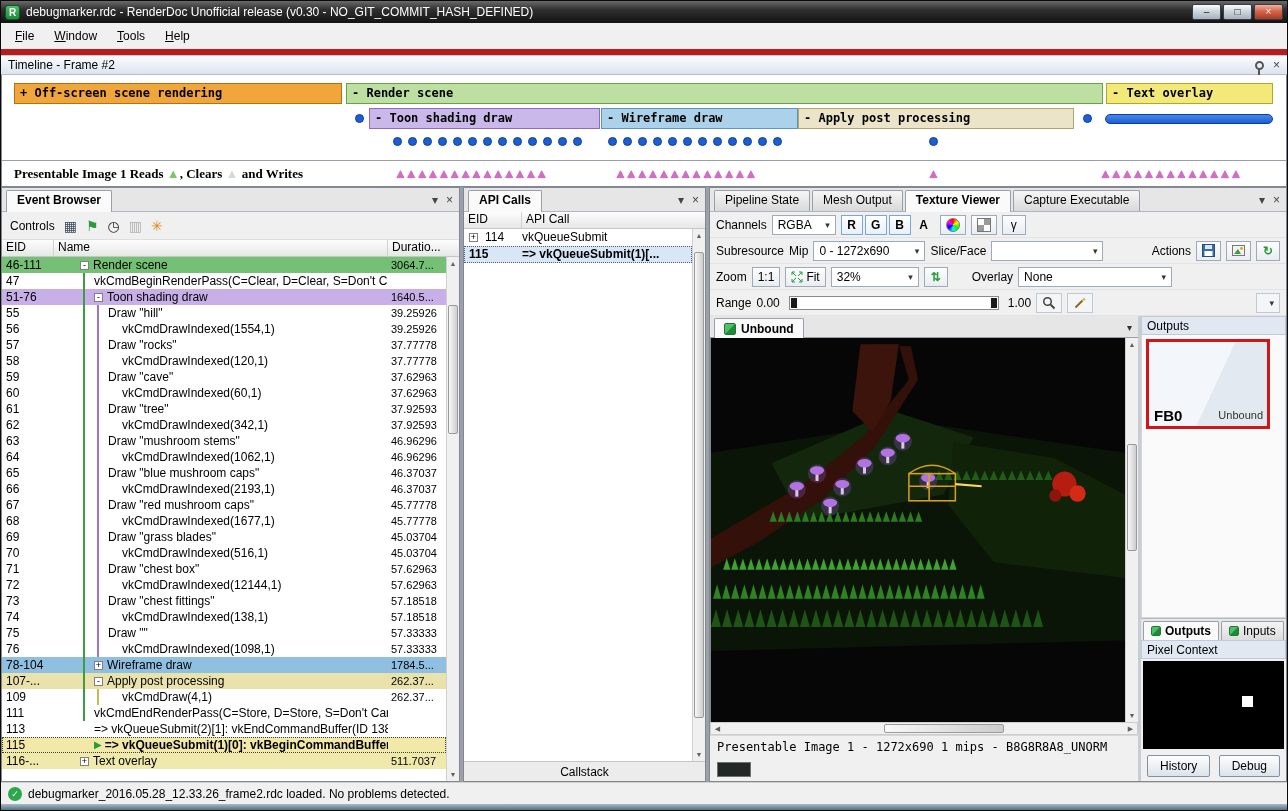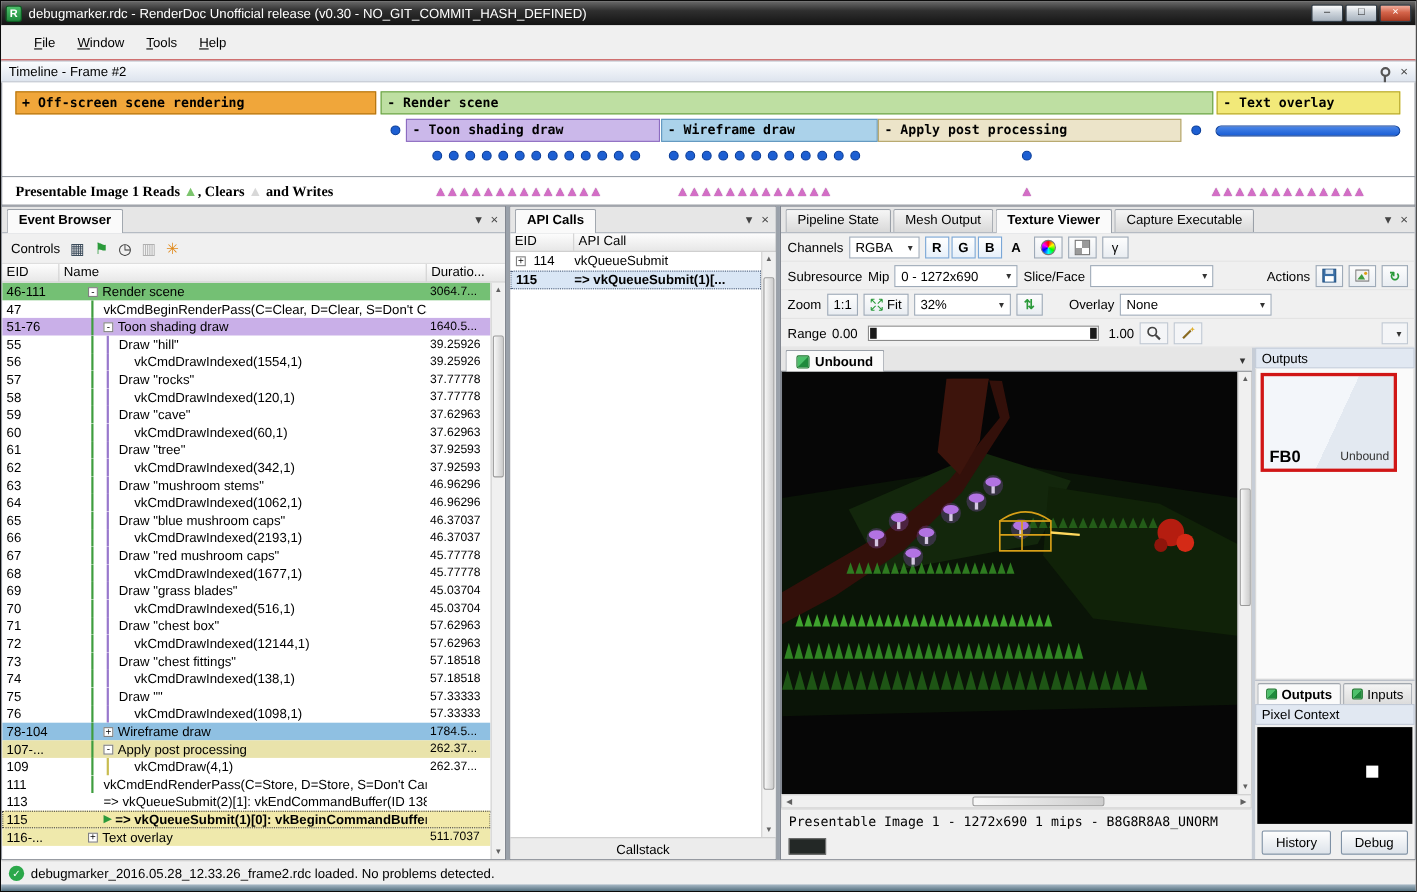--- a/index.html
+++ b/index.html
@@ -6,21 +6,21 @@
   body{background:#6b6b6b;font-family:"Liberation Sans",sans-serif;font-size:12px;color:#000}
   #win{width:1288px;height:811px;border:1px solid #0a0a0a;display:flex;flex-direction:column;background:#f0f0f0;overflow:hidden;position:relative}
   
   .titlebar{height:22px;flex:0 0 22px;background:linear-gradient(#6a6a6a,#2f2f2f 40%,#131313);color:#fff;display:flex;align-items:center;gap:6px;padding:0 4px}
   .app-icon{width:15px;height:15px;background:linear-gradient(#4cc06a,#1f8a3c);border:1px solid #0c5c22;border-radius:3px;color:#fff;font-weight:bold;font-size:10px;display:flex;align-items:center;justify-content:center}
   .title{font-size:12px;white-space:nowrap;overflow:hidden}
   .win-btns{margin-left:auto;display:flex;gap:2px}
   .win-btn{width:29px;height:16px;background:linear-gradient(#fdfdfd,#cfd6dd 45%,#a7b2be);border:1px solid #323e49;border-radius:2px;font-size:10px;line-height:13px;text-align:center;color:#1c1c1c}
   .win-btn.close{background:linear-gradient(#f2b0a0,#d4644a 45%,#a93a22);color:#fff}
   
-  .menubar{height:32px;flex:0 0 32px;background:#f0f0f0;display:flex;align-items:center;padding-left:20px;border-bottom:1px solid #b91c1c}
+  .menubar{height:32px;flex:0 0 32px;background:#f0f0f0;display:flex;align-items:center;padding-left:4px;border-bottom:6px solid #b91c1c}
   .menu-item{padding:4px 10px}
   
   .dockbar{height:20px;flex:0 0 20px;background:linear-gradient(#fbfcfe,#dde4ee);border-top:1px solid #c3cad4;border-bottom:1px solid #b6bdc8;display:flex;align-items:center;padding:0 7px;font-size:12px}
   .dock-ctl{margin-left:auto;display:flex;align-items:center;gap:9px;color:#444}
   .pin-ico{width:9px;height:9px;border:2px solid #555;border-radius:50%;position:relative;display:inline-block}
   .pin-ico::after{content:"";position:absolute;left:1px;top:6px;width:2px;height:6px;background:#555}
   
   .tl-body{height:85px;flex:0 0 85px;background:#fff;border-left:1px solid #828790;border-right:1px solid #828790;position:relative;overflow:hidden}
   .tl-bar{position:abs;position:absolute;height:21px;border:1px solid;font-family:"DejaVu Sans Mono",monospace;font-weight:bold;font-size:12px;line-height:18px;padding:0 5px;white-space:nowrap;overflow:hidden}
   .tl-dot{position:absolute;width:9px;height:9px;border-radius:50%;background:#1d5fd2;border:1px solid #0c3f9a}
@@ -63,21 +63,21 @@
   .api-row{display:flex;height:17px;line-height:17px;font-size:12px;align-items:center}
   .api-row.sel{background:#d9e6f5;outline:1px dotted #50607a;outline-offset:-1px}
   .api-eid{flex:0 0 58px;display:flex;align-items:center;gap:3px;padding-left:5px}
   .api-call{flex:1;white-space:nowrap;overflow:hidden}
   .callstack{height:20px;flex:0 0 20px;border-top:1px solid #c6c6c6;background:#ececec;display:flex;align-items:center;justify-content:center;color:#000000}
   
   .tvrow{height:26px;flex:0 0 26px;display:flex;align-items:center;gap:5px;padding:0 6px;background:#f0f0f0;border-bottom:1px solid #e3e3e3;font-size:12px}
   .lbl{white-space:nowrap}
   .combo{height:20px;background:#fff;border:1px solid #9eaab8;display:flex;align-items:center;padding:0 5px;gap:6px;white-space:nowrap}
   .combo .chev,.chev{font-size:9px;color:#333;margin-left:auto}
-  .w64{width:64px}.w110{width:112px}.w150{width:138px}.w86{width:88px}
+  .w64{width:64px}.w110{width:112px}.w150{width:154px}.w86{width:88px}
   .flex{flex:1}.gap20{width:14px}
   .ch-btns{display:flex;gap:2px}
   .ch-btn{width:22px;height:20px;display:flex;align-items:center;justify-content:center;font-weight:bold;border:1px solid transparent}
   .ch-btn.on{background:linear-gradient(#ffffff,#e7f0fa);border:1px solid #7aa7d7}
   .tbtn{height:20px;min-width:24px;border:1px solid #9eaab8;background:linear-gradient(#fdfdfd,#e9edf2);display:flex;align-items:center;justify-content:center;gap:3px;padding:0 5px}
   .tbtn.flat{border-color:#c0c8d2;background:#f4f5f7}
   .wheel{width:14px;height:14px;border-radius:50%;border:1px solid #777;background:conic-gradient(red,yellow,lime,cyan,blue,magenta,red)}
   .checker{width:14px;height:14px;border:1px solid #777;background:conic-gradient(#9a9a9a 25%,#fff 0 50%,#9a9a9a 0 75%,#fff 0)}
   .grn{color:#2a9a3a;font-weight:bold}
   .range-track{flex:0 1 210px;height:14px;background:#fff;border:1px solid #8a8a8a;position:relative;margin:0 4px}

